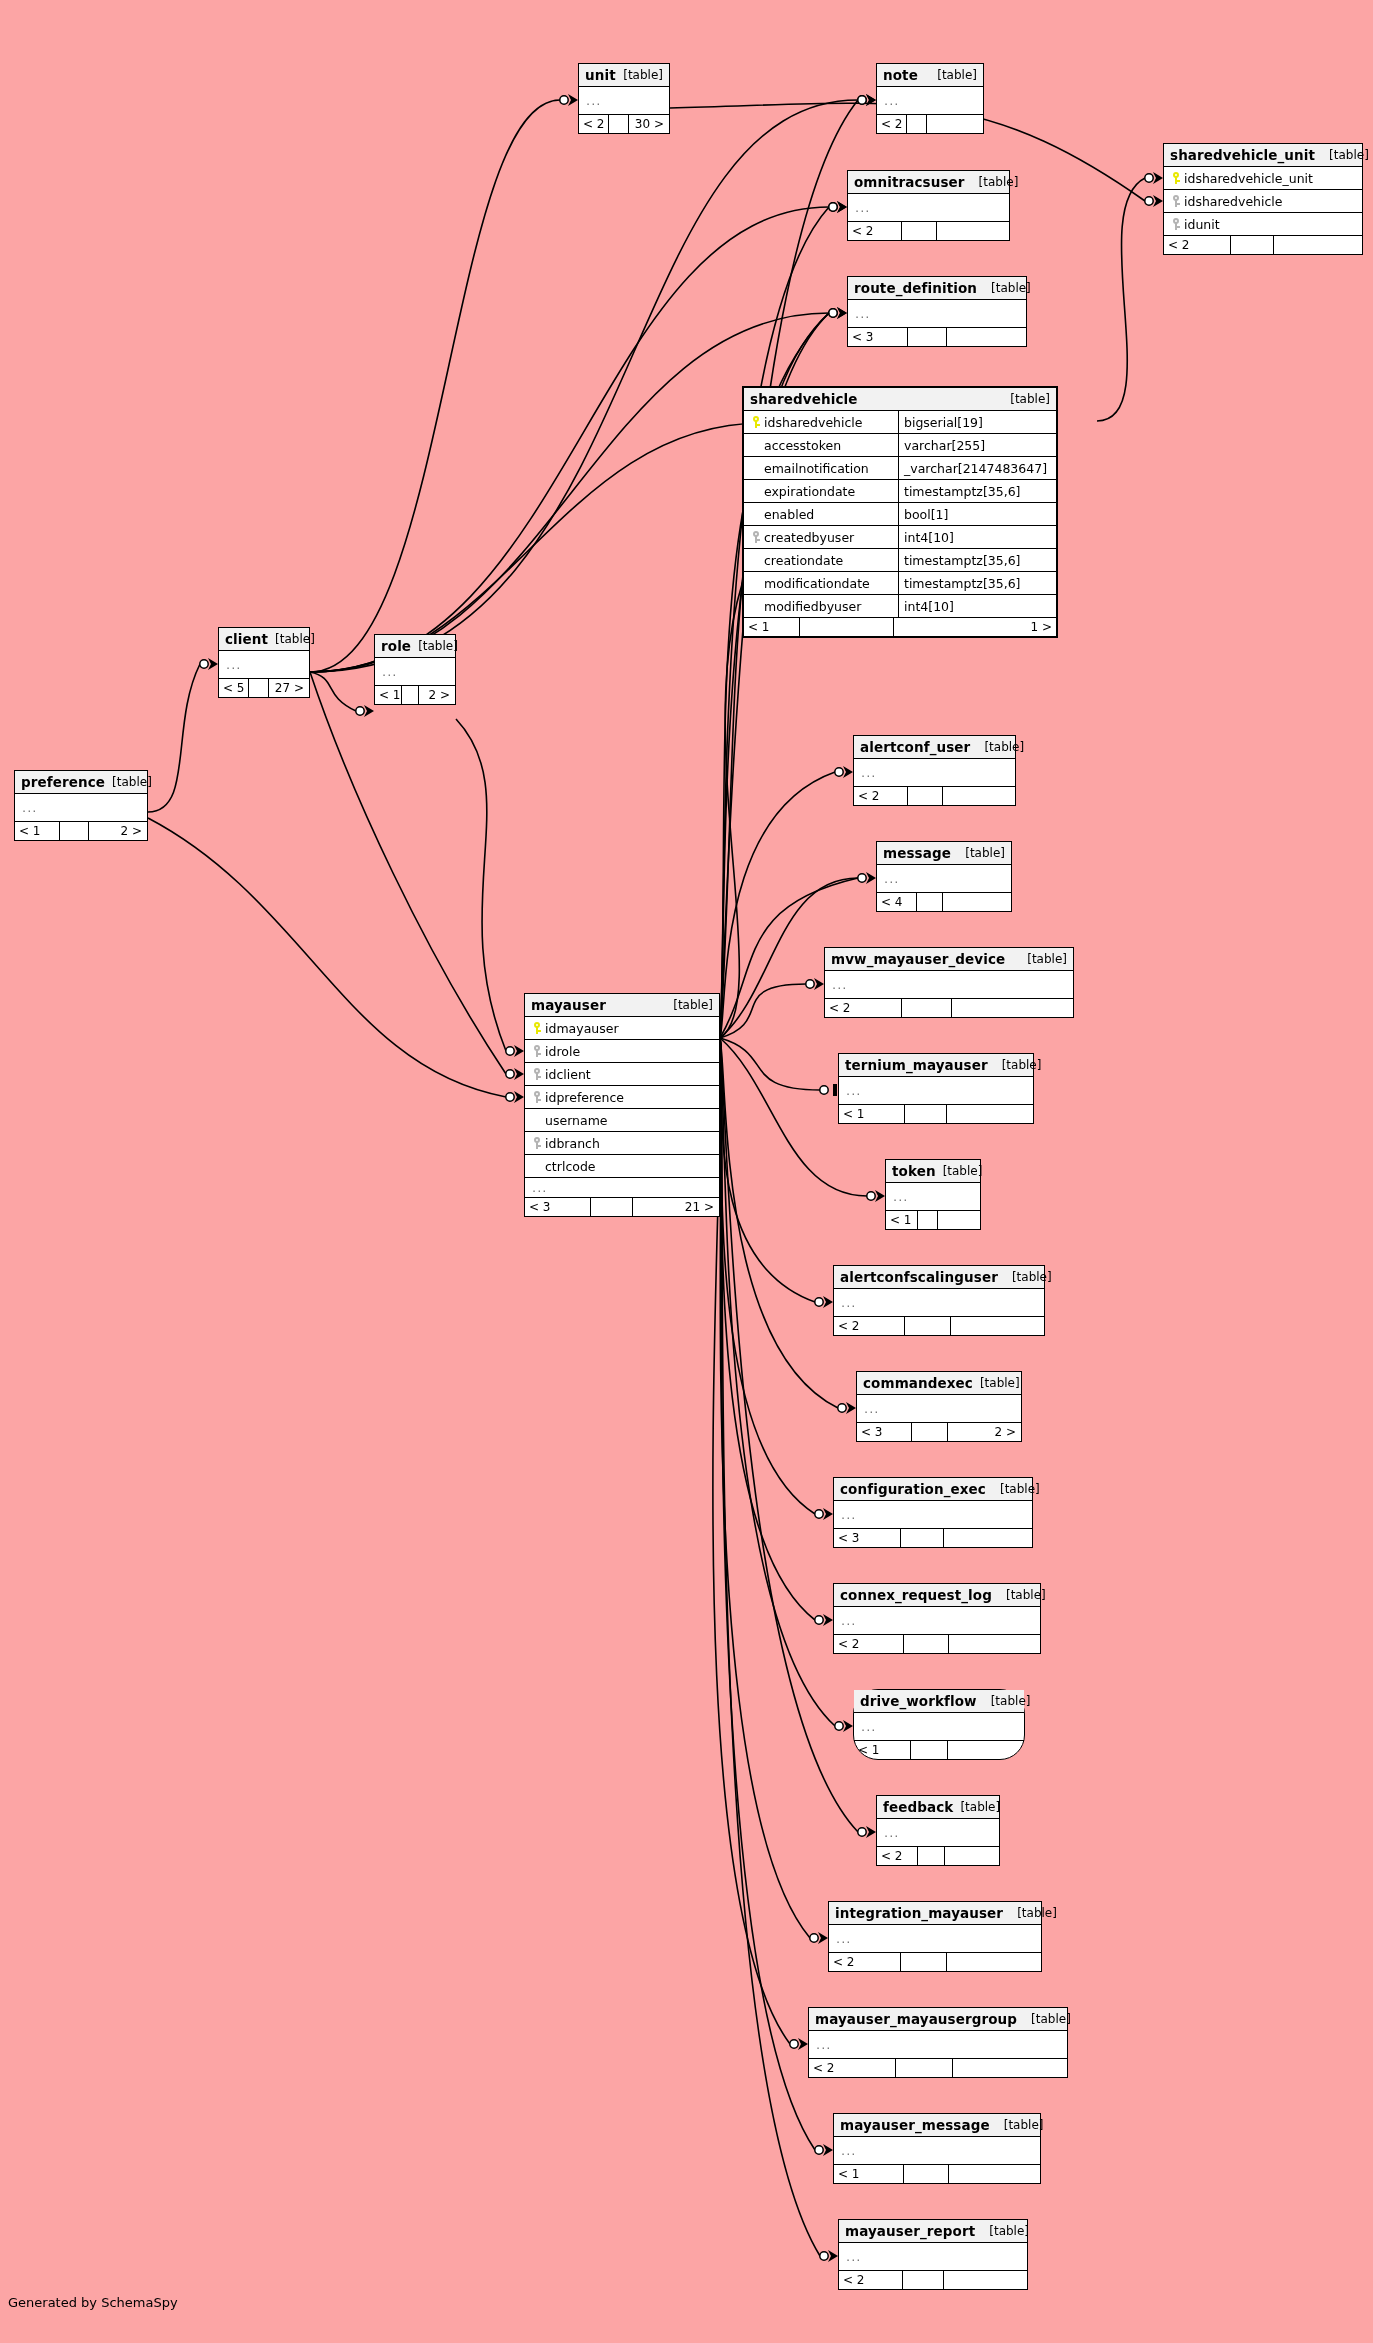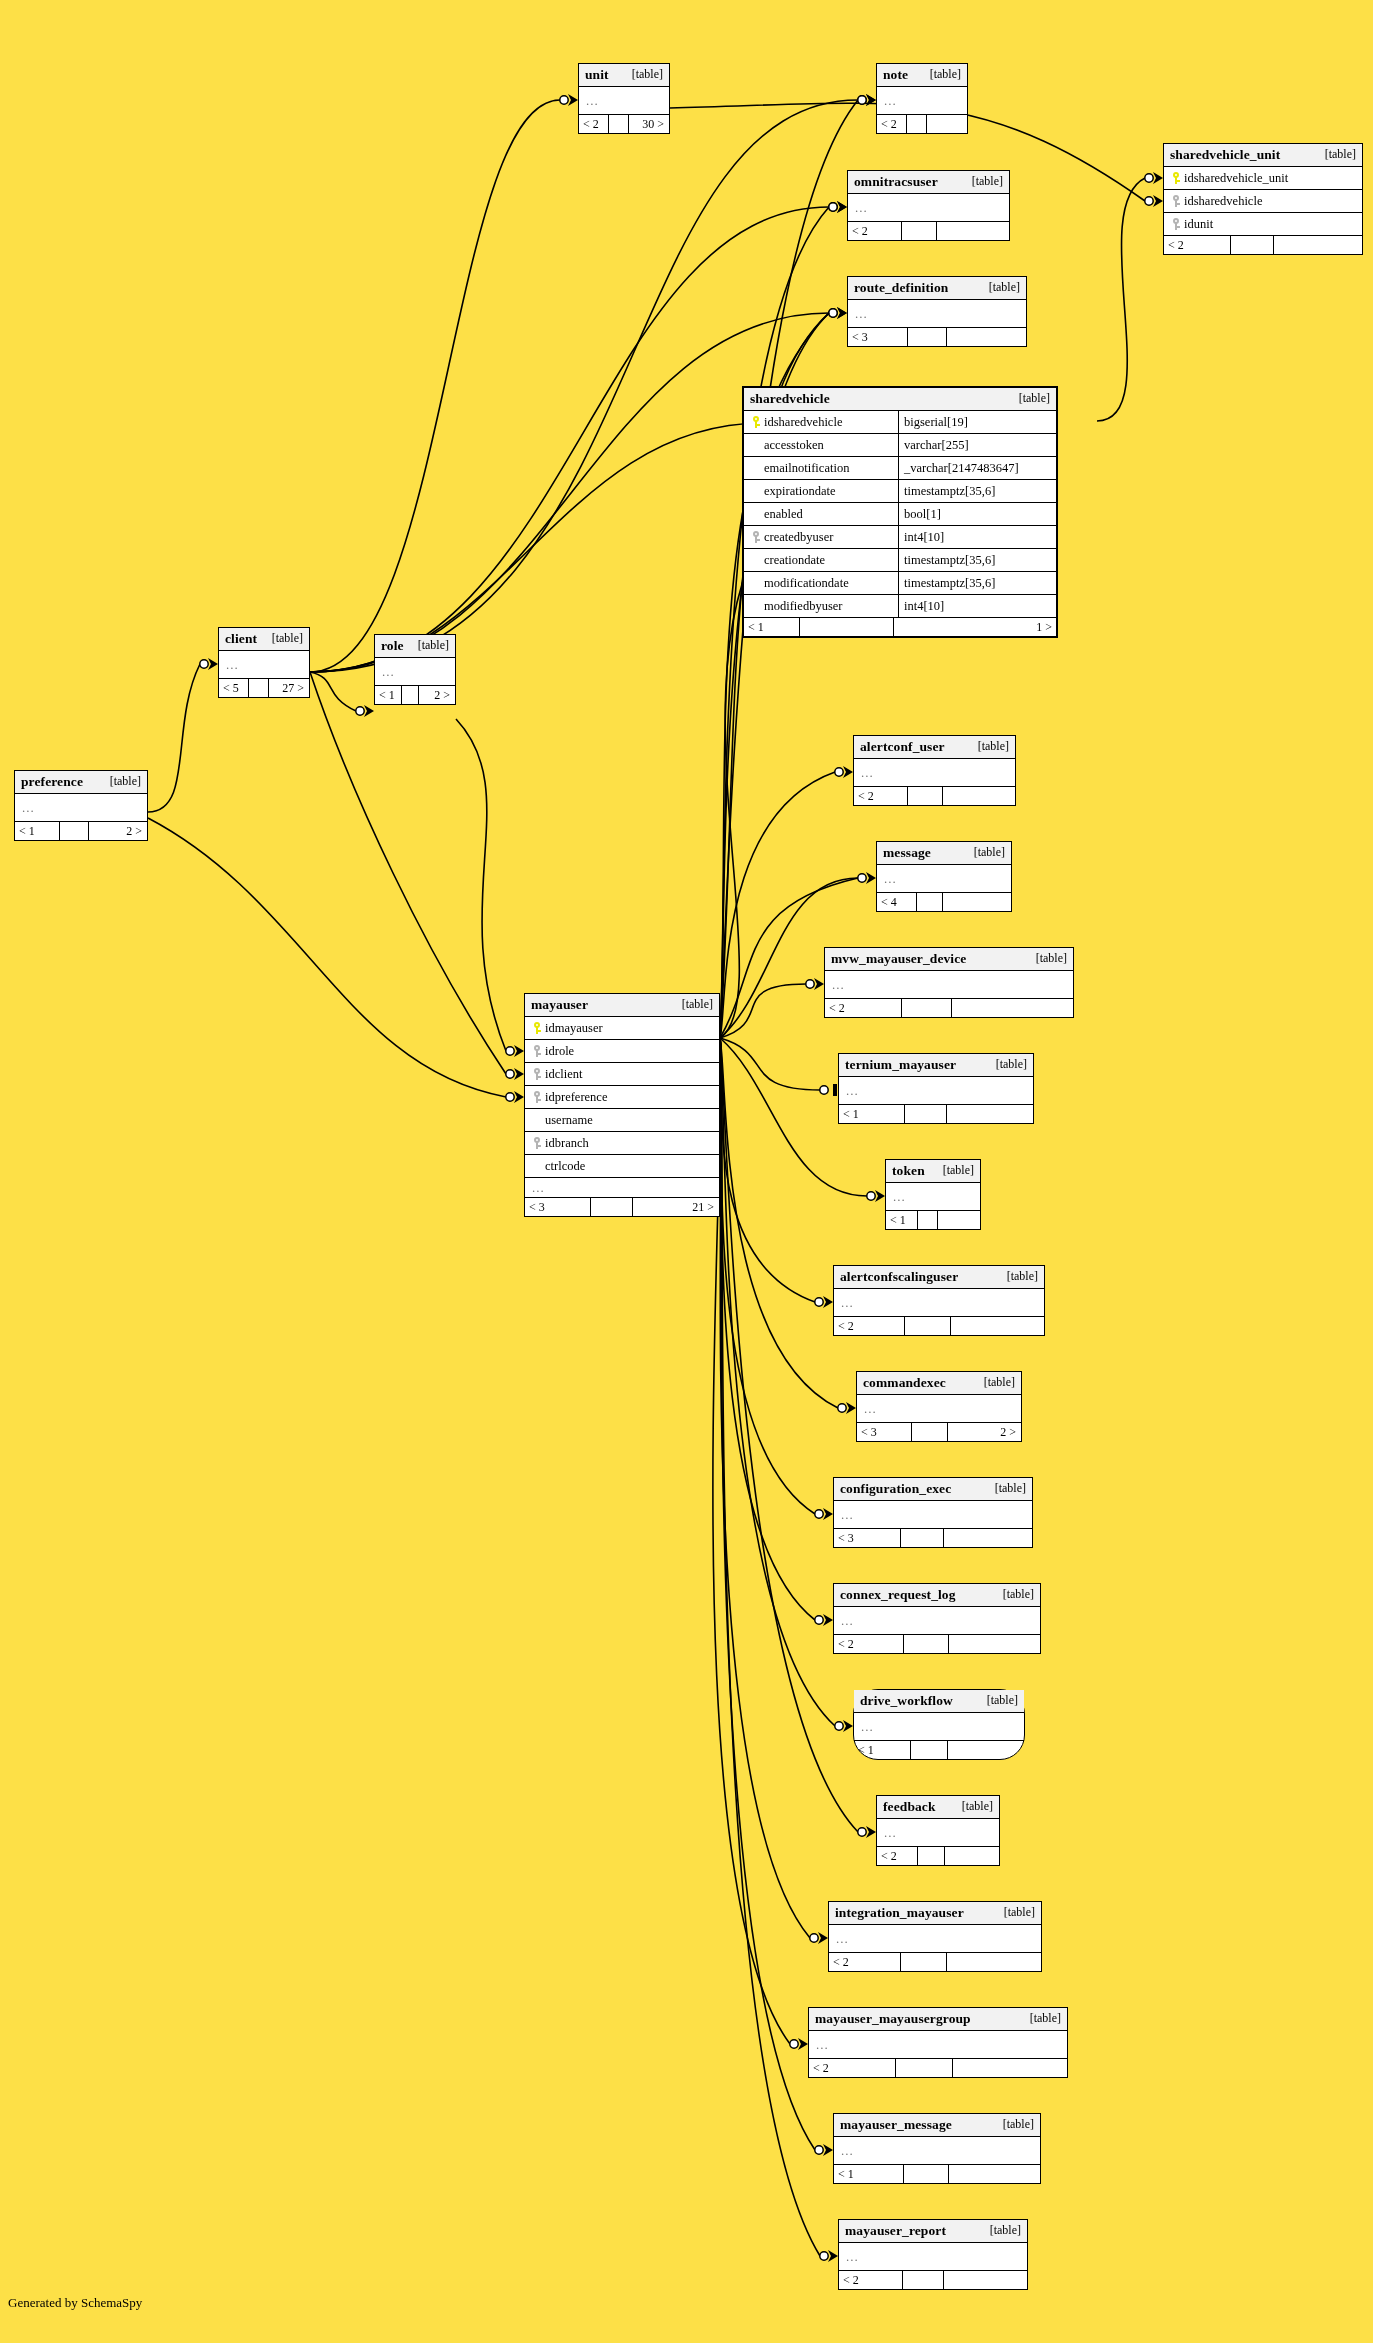--- a/index.html
+++ b/index.html
@@ -4,23 +4,22 @@
 <style>
   html,body{margin:0;padding:0;background:#ffffff;}
   body{
     font-family:"DejaVu Sans","Liberation Sans",sans-serif;
     -webkit-font-smoothing:none;
   }
   #canvas{
     position:relative;
     width:1373px;
     height:2343px;
-    background:#fde047;
+    background:#fca5a5;
     overflow:hidden;
-    font-family:Liberation Serif, serif;
   }
   #edges{position:absolute;left:0;top:0;width:1373px;height:2343px;}
 
   
   .tbl{
     position:absolute;
     box-sizing:border-box;
     border:2px solid #000;
     background:#fff;
     font-size:13px;
@@ -286,21 +285,21 @@
           <span class="tname">unit</span>
           <span class="ttag">[table]</span>
         </div>
         <div class="rowdots">...</div>
         <div class="tfoot">
           <span class="fc left" style="width:30px">&lt; 2</span>
           <span class="fc" style="width:20px"></span>
           <span class="fc right" style="width:39px">30 &gt;</span>
         </div>
       </div>
-      <div class="tbl thin" style="left: 876px; top: 63px; width: 92px;">
+      <div class="tbl thin" style="left: 876px; top: 63px; width: 108px;">
         <div class="thead">
           <span class="tname">note</span>
           <span class="ttag">[table]</span>
         </div>
         <div class="rowdots">...</div>
         <div class="tfoot">
           <span class="fc left" style="width:30px">&lt; 2</span>
           <span class="fc" style="width:20px"></span>
           <span class="fc right" style="width:39px"></span>
         </div>

